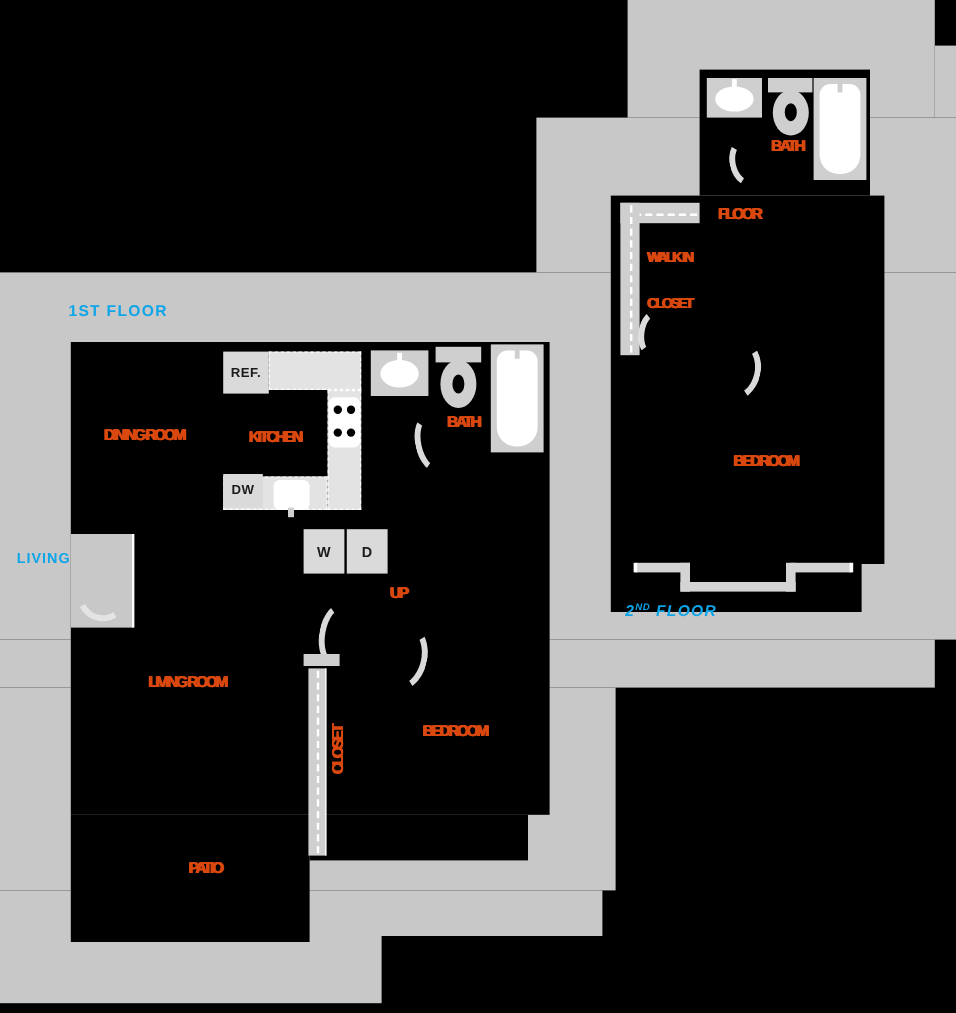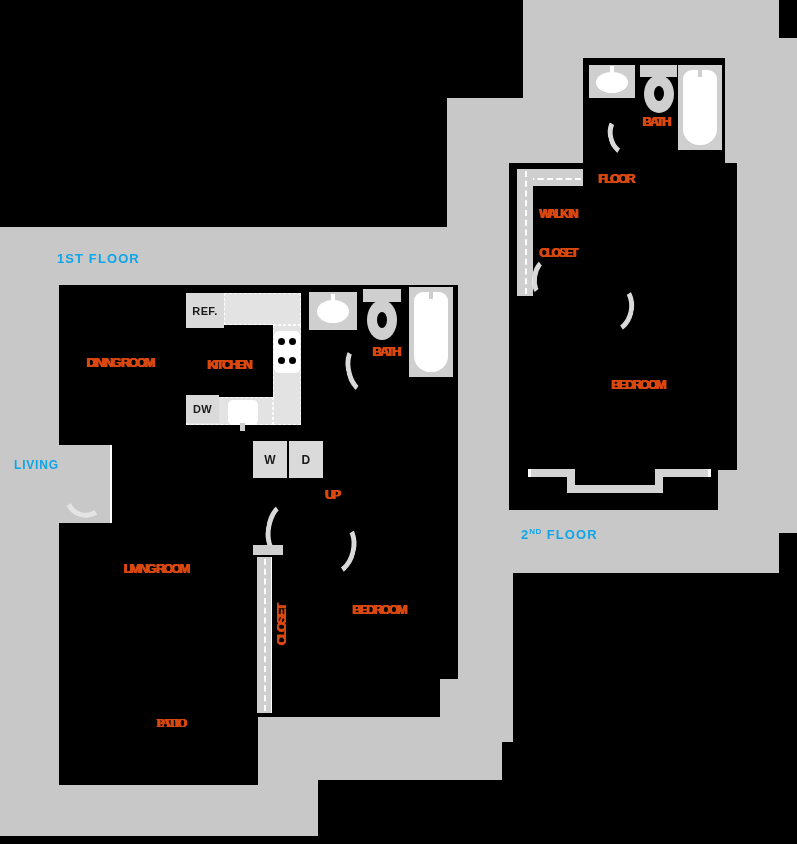--- a/index.html
+++ b/index.html
@@ -103,21 +103,21 @@
     <span class="dashv"></span>
   </div>
 
   <div class="lbl" style="left:120px;top:362px;">DINING ROOM</div>
   <div class="lbl" style="left:229px;top:364px;">KITCHEN</div>
   <div class="lbl" style="left:386px;top:351px;">BATH</div>
   <div class="lbl" style="left:332px;top:494px;">UP</div>
   <div class="lbl" style="left:156px;top:568px;">LIVING ROOM</div>
   <div class="lbl lbl-v" style="left:281px;top:625px;">CLOSET</div>
   <div class="lbl" style="left:379px;top:609px;">BEDROOM</div>
-  <div class="lbl" style="left:171px;top:723px;font-family:Liberation Serif, serif;">PATIO</div>
+  <div class="lbl" style="left:171px;top:723px;">PATIO</div>
 
   <div class="blk" style="left:583px;top:58px;width:142px;height:105px;"></div>
   <div class="blk" style="left:509px;top:163px;width:228px;height:307px;"></div>
   <div class="blk" style="left:509px;top:470px;width:209px;height:40px;"></div>
 
   <div class="fx" style="left:589px;top:65px;width:46px;height:33px;">
     <span class="oval" style="left:7px;top:7px;width:32px;height:21px;"></span>
     <span class="stub" style="left:21px;top:1px;width:4px;height:8px;background:#fff;"></span>
   </div>
   <div class="fx" style="left:640px;top:65px;width:37px;height:12px;"></div>
@@ -148,18 +148,18 @@
   <div class="wline" style="left:708px;top:469px;width:3px;height:8px;"></div>
 
   <div class="lbl" style="left:656px;top:121px;">BATH</div>
   <div class="lbl" style="left:616px;top:178px;">FLOOR</div>
   <div class="lbl lbl2" style="left:558px;top:234px;">
     <span style="display:block;">WALK IN</span>
     <span style="display:block;">CLOSET</span>
   </div>
   <div class="lbl" style="left:638px;top:384px;">BEDROOM</div>
 
-  <div class="dark" style="left:521px;top:527px;">
+  <div class="dark" style="left:521px;top:501px;font-style:italic;">
     <span>2</span><sup class="ord">ND</sup>
     <span>FLOOR</span>
   </div>
 
 </div>
 
 </body></html>

